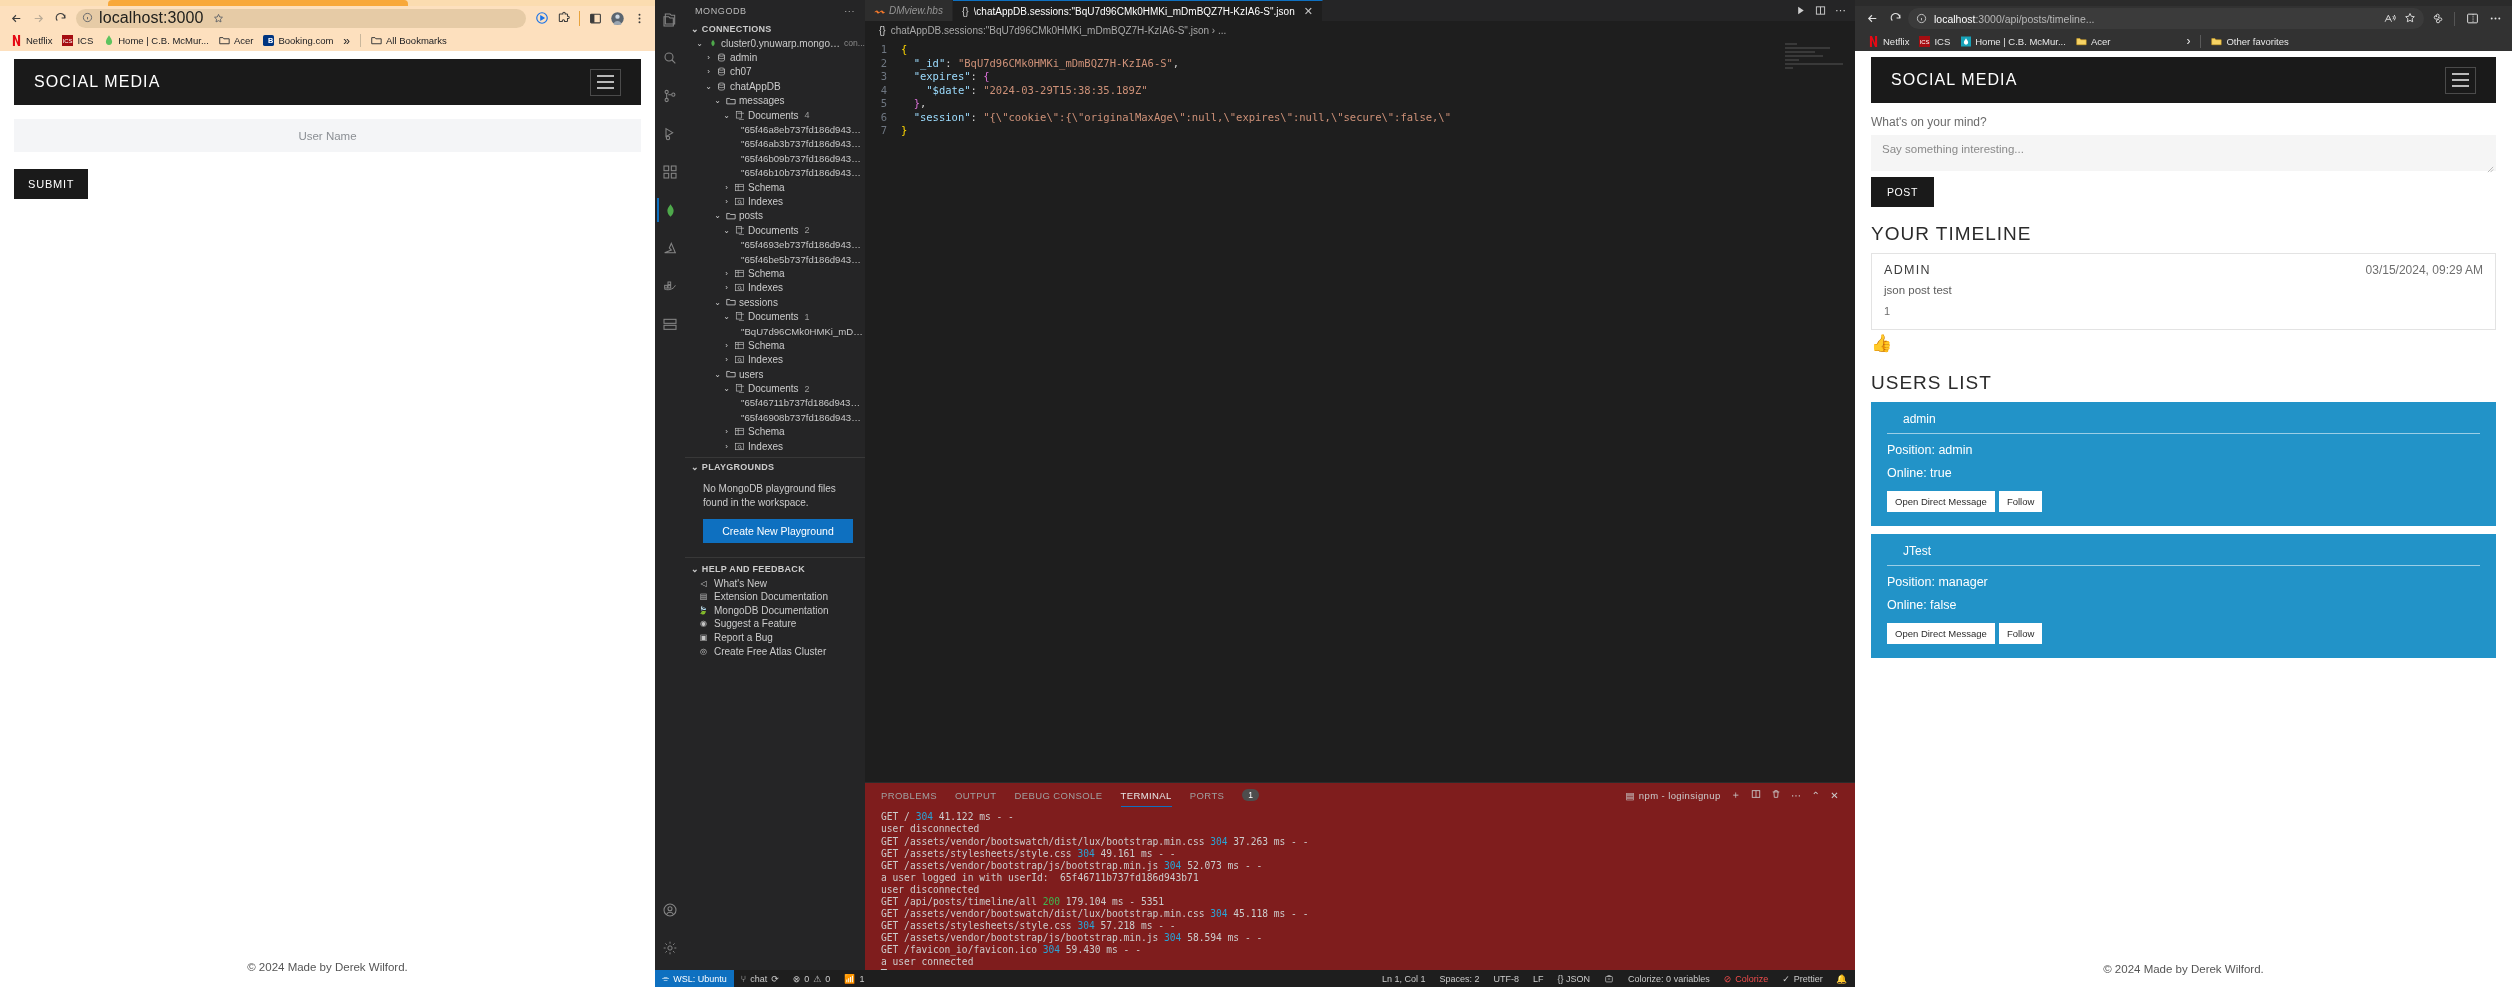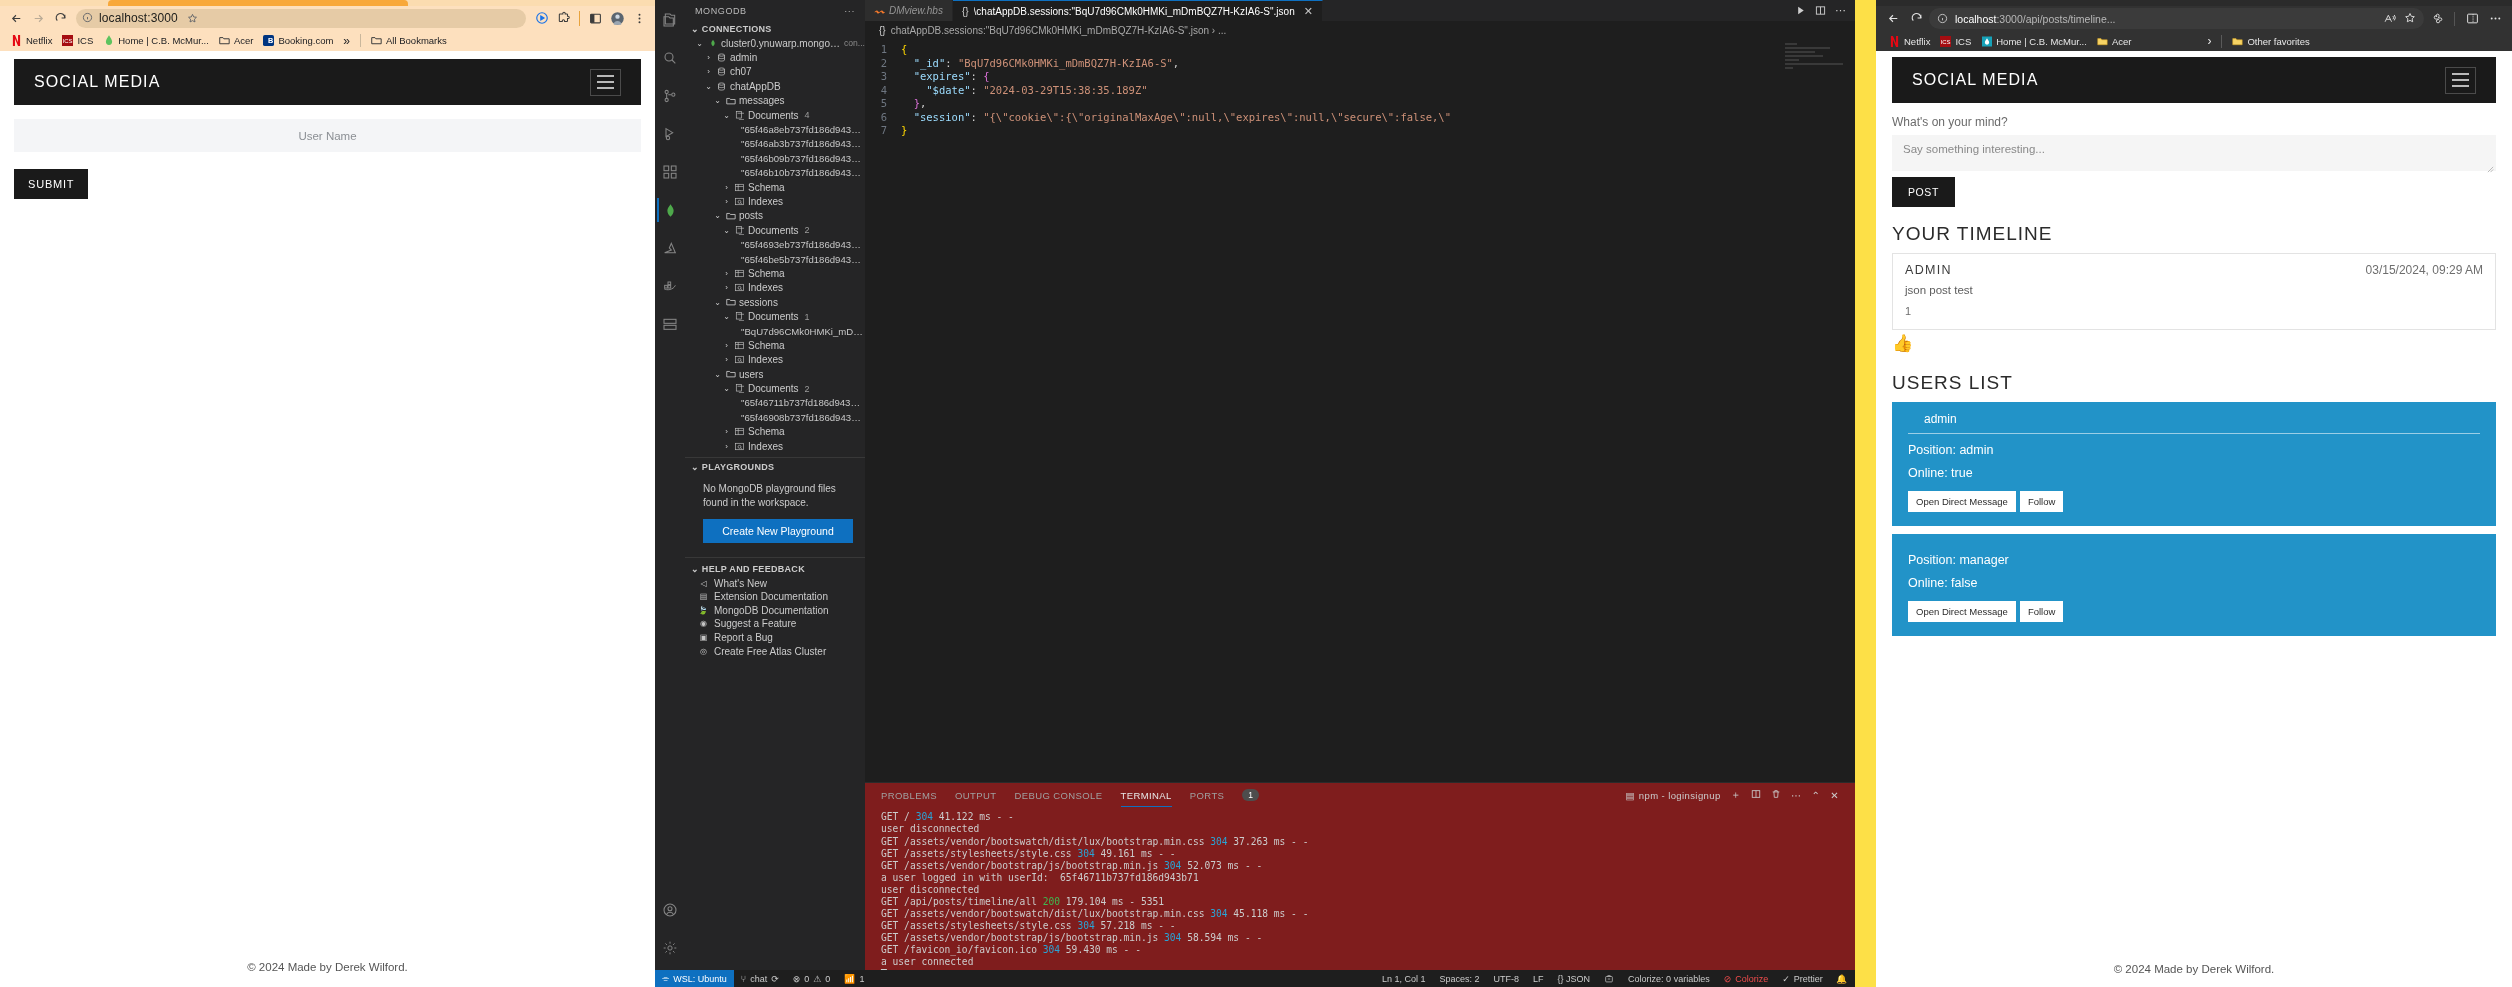--- a/index.html
+++ b/index.html
@@ -12,21 +12,21 @@
   .chrome-tabstrip { height:6px; background:#fbdcb0; position:relative; }
   .chrome-tabstrip .tab { position:absolute; left:108px; top:0; width:300px; height:6px;
      background:#f8a83a; border-radius:4px 4px 0 0;}
   .chrome-toolbar { height:24px; background:#fde0be; display:flex; align-items:center;
      padding:0 6px; gap:2px; }
   .tb-icon { width:20px; height:20px; display:flex; align-items:center; justify-content:center;
      color:#3c3c3c; flex:0 0 auto; }
   .tb-icon svg { display:block; }
   .omnibox { flex:1 1 auto; height:19px; background:#e6cba6; border-radius:10px;
      display:flex; align-items:center; padding:0 6px; gap:6px; margin:0 4px; min-width:0; }
-  .omnibox .urltext { font-size:12px; color:#20201d; white-space:nowrap; overflow:hidden;
+  .omnibox .urltext { font-size:16px; color:#20201d; white-space:nowrap; overflow:hidden;
      text-overflow:ellipsis; letter-spacing:.1px;text-align:right; }
   .star-btn { width:18px; height:18px; display:flex; align-items:center; justify-content:center;}
   .chrome-bookmarks { height:21px; background:#fde0be; display:flex; align-items:center;
      padding:0 6px; gap:0px; font-size:9.5px; color:#202124; }
   .bm { display:flex; align-items:center; gap:4px; padding:1px 5px; border-radius:4px;
      white-space:nowrap; }
   .bm-ico { width:11px; height:11px; flex:0 0 11px; display:flex; align-items:center;
      justify-content:center; font-size:8px; }
   .bm-sep { width:1px; height:13px; background:#c9b79c; margin:0 5px; }
   .chrome-page { position:absolute; left:0; top:51px; right:0; bottom:0; background:#fff;
@@ -114,22 +114,22 @@
   .statusbar { height:17px; background:#1e1e1e; display:flex; align-items:center;
      font-size:9px; color:#cccccc; }
   .sb-left { display:flex; align-items:center; }
   .sb-remote { background:#0e70c0; color:#fff; height:17px; display:flex; align-items:center;
      gap:4px; padding:0 7px; }
   .sb-item { display:flex; align-items:center; gap:4px; padding:0 7px; white-space:nowrap; }
   .sb-right { margin-left:auto; display:flex; align-items:center; }
   .sb-err { color:#f14c4c; }
 
   
-  .edge { width:657px; height:987px; background:#fde047; position:relative; flex:0 0 657px;
-     display:flex; flex-direction:column;padding-left:21px; }
+  .edge { width:657px; height:987px; background:#e5e5e5; position:relative; flex:0 0 657px;
+     display:flex; flex-direction:column; }
   .edge-top { height:6px; background:#2b2b2b; }
   .edge-toolbar { height:25px; background:#323232; display:flex; align-items:center;
      padding:0 7px; gap:3px; }
   .edge-omni { flex:1 1 auto; height:21px; background:#3b3b3b; border-radius:11px;
      display:flex; align-items:center; gap:7px; padding:0 8px; min-width:0; }
   .edge-omni .urltext { font-size:10.5px; color:#e8e8e8; white-space:nowrap; overflow:hidden;
      text-overflow:ellipsis; flex:1 1 auto; }
   .edge-omni .urltext b { font-weight:400; color:#ffffff; }
   .edge-omni .urltext span { color:#b8b8b8; }
   .edge-ico { width:20px; height:20px; display:flex; align-items:center; justify-content:center;
@@ -983,20 +983,21 @@
           <div class="ucard" style="background:#2293c8">
      <div class="uname">admin</div>
      <div class="urow">Position: admin</div>
      <div class="urow">Online: true</div>
      <div class="ubtns">
        <div class="ubtn">Open Direct Message</div>
        <div class="ubtn">Follow</div>
      </div>
    </div>
           <div class="ucard" style="background:#2293c8">
+     <div class="uname">JTest</div>
      <div class="urow">Position: manager</div>
      <div class="urow">Online: false</div>
      <div class="ubtns">
        <div class="ubtn">Open Direct Message</div>
        <div class="ubtn">Follow</div>
      </div>
    </div>
         </div>
 
       <div class="edge-footer">© 2024 Made by Derek Wilford.</div>

